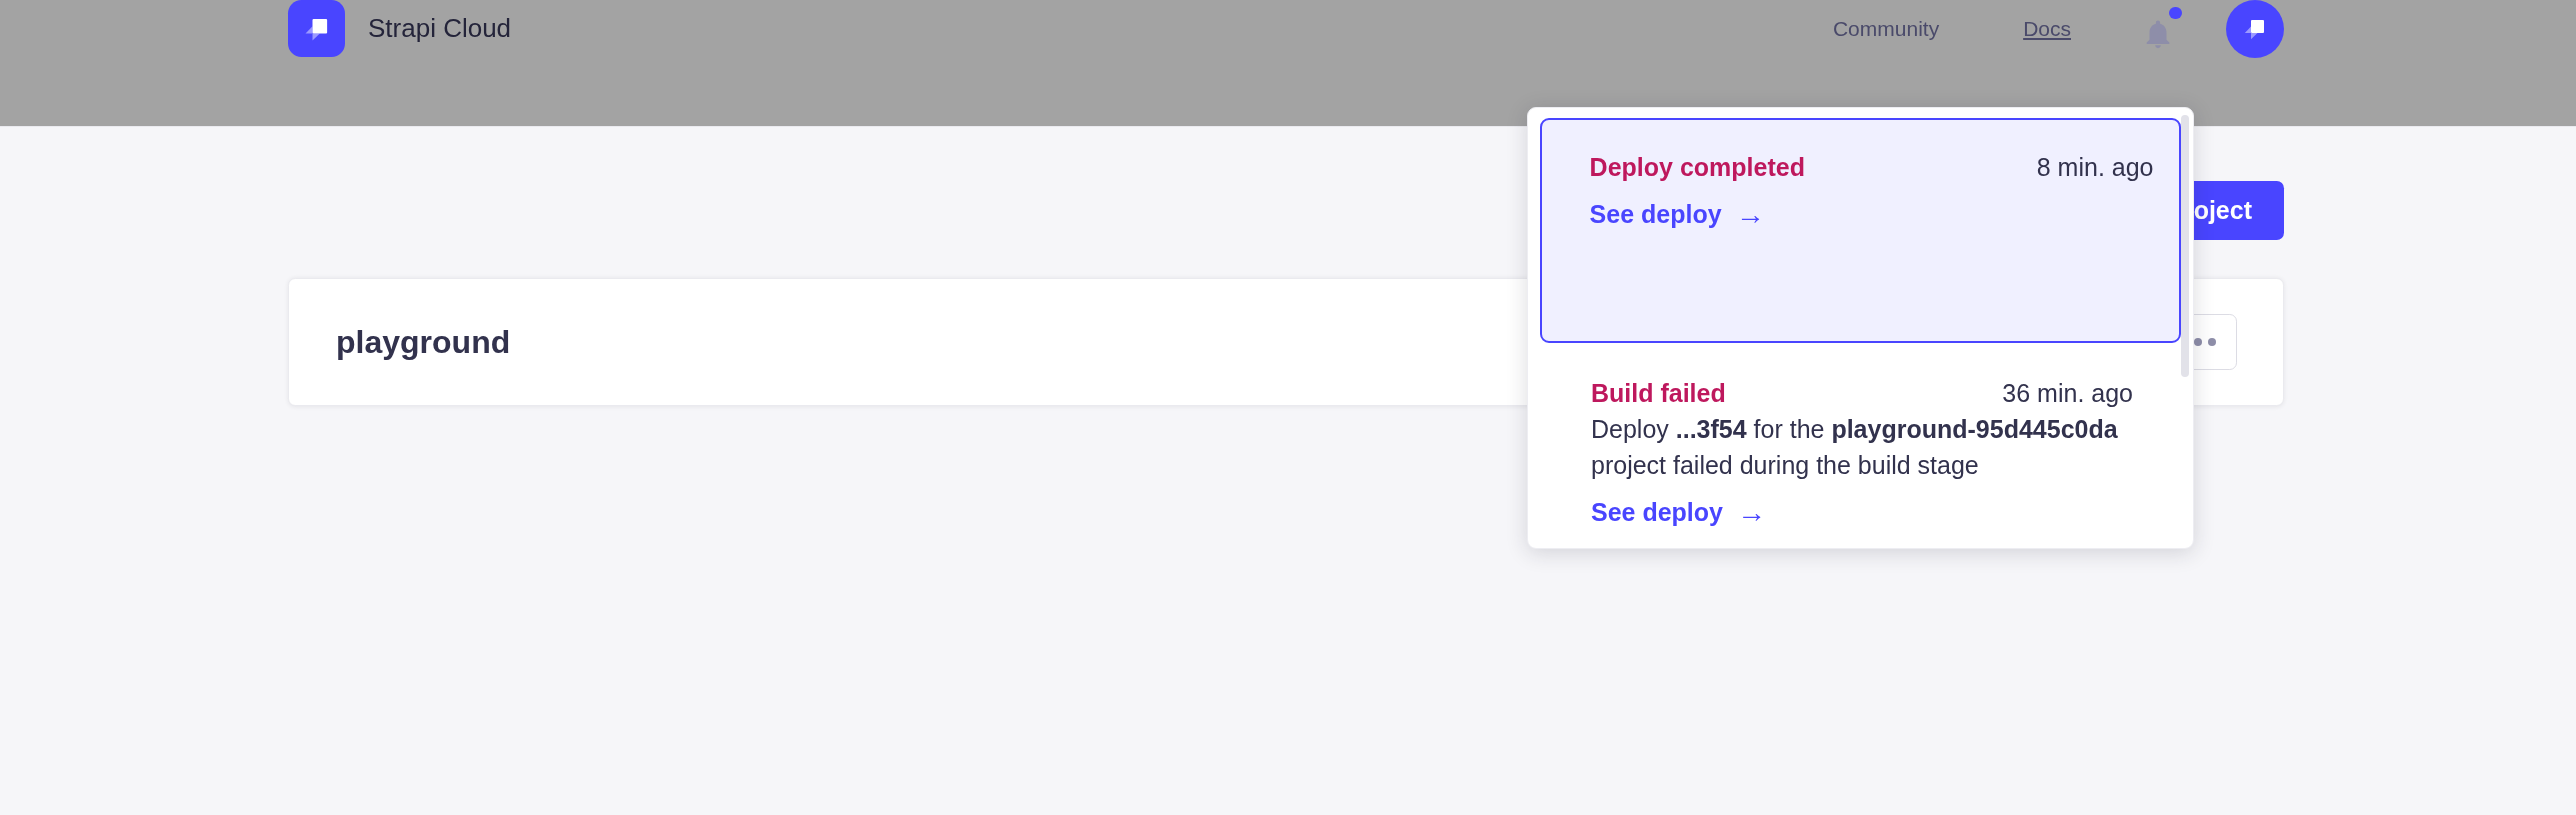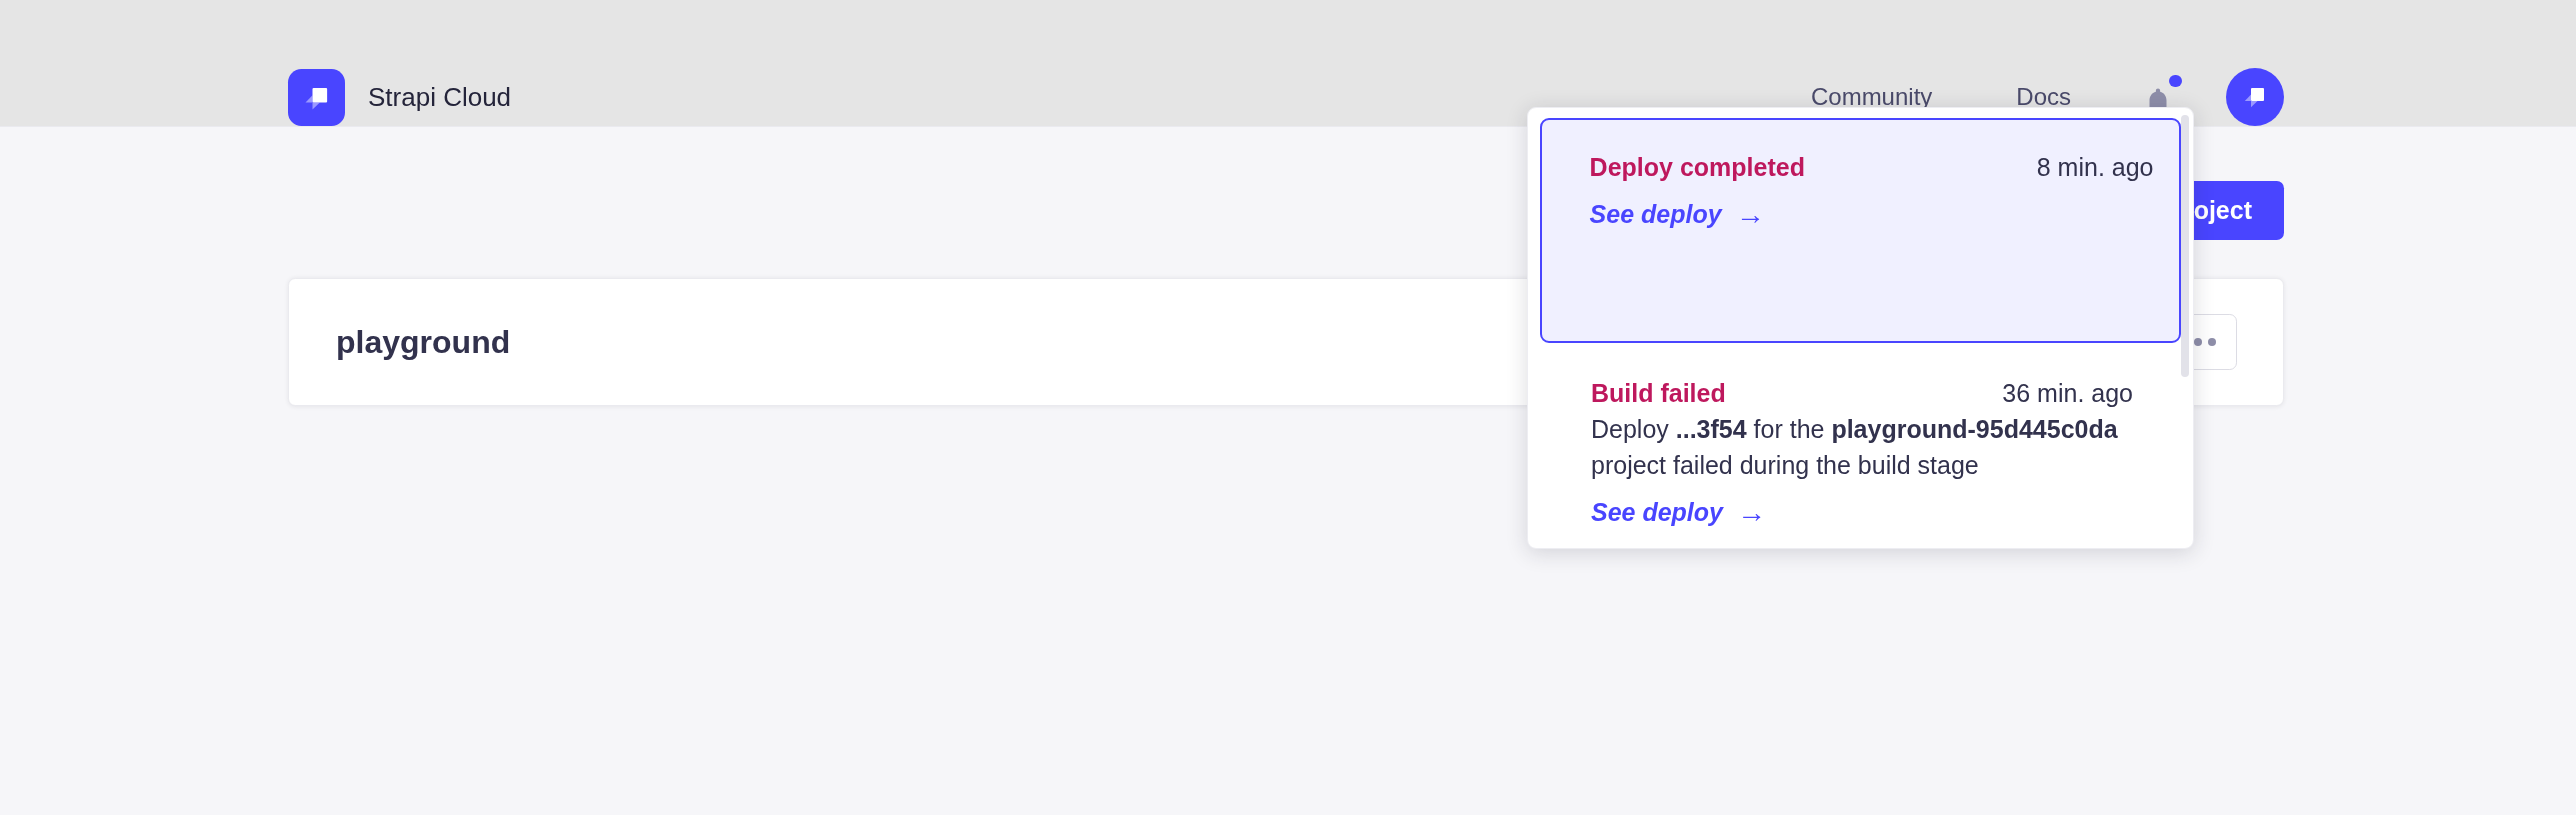--- a/index.html
+++ b/index.html
@@ -8,39 +8,39 @@
     font-family: "Liberation Sans", sans-serif;
     background: #f6f6f9;
     color: #32324d;
     position: relative;
     overflow: hidden;
   }
 
   
   .topbar {
     height: 127px;
-    background: #e5e5e5;
+    background: #a3a3a3;
     border-bottom: 1.8px solid #eaeaef;
     display: flex;
-    align-items: flex-end;
+    align-items: flex-start;
     padding: 0 292px 0 288px;
     gap: 36px;
   }
   .brand { display: flex; align-items: center; gap: 23px; }
   .brand-logo {
     width: 57px; height: 57px;
     background: #4945ff;
     border-radius: 13.4px;
     display: flex; align-items: center; justify-content: center;
   }
   .brand-label { font-size: 26px; font-weight: 500; color: #24243a; }
   .topbar-spacer { flex: 1; }
   .topnav { display: flex; align-items: center; }
   .nav-link {
-    font-size: 24px; color: #4a4a6a; text-decoration: none; cursor: pointer;
+    font-size: 21px; color: #4a4a6a; text-decoration: none; cursor: pointer;
   }
   .nav-link.docs { margin-left: 84px; text-decoration: underline; }
   .bell-wrap {
     position: relative; margin-left: 66px; width: 41px; height: 45px;
     display: flex; align-items: flex-end; justify-content: center; cursor: pointer;
   }
   .bell-dot {
     position: absolute; top: 0; right: -3.6px;
     width: 12.5px; height: 12.5px; border-radius: 50%;
     background: #4945ff;
@@ -127,21 +127,21 @@
   .notif-title { font-weight: 700; color: #be185d; }
   .notif-time { font-weight: 400; color: #32324d; }
   .notif-body {
     font-size: 25px; line-height: 36px; color: #32324d; font-weight: 400;
   }
   .notif-body b { font-weight: 700; }
   .notif-link {
     margin-top: 10.7px;
     display: flex; align-items: center; gap: 14.3px;
     color: #4945ff; font-size: 25px; font-weight: 700; line-height: 36px;
-    text-decoration: none; cursor: pointer; font-style: italic;
+    text-decoration: none; cursor: pointer;
   }
   .notif-link .arrow { font-weight: 400; font-size: 29px; }
 </style>
 </head>
 <body>
 
 <header class="topbar">
   <div class="brand">
     <div class="brand-logo">
       <svg width="36" height="36" viewBox="0 0 32 32">

